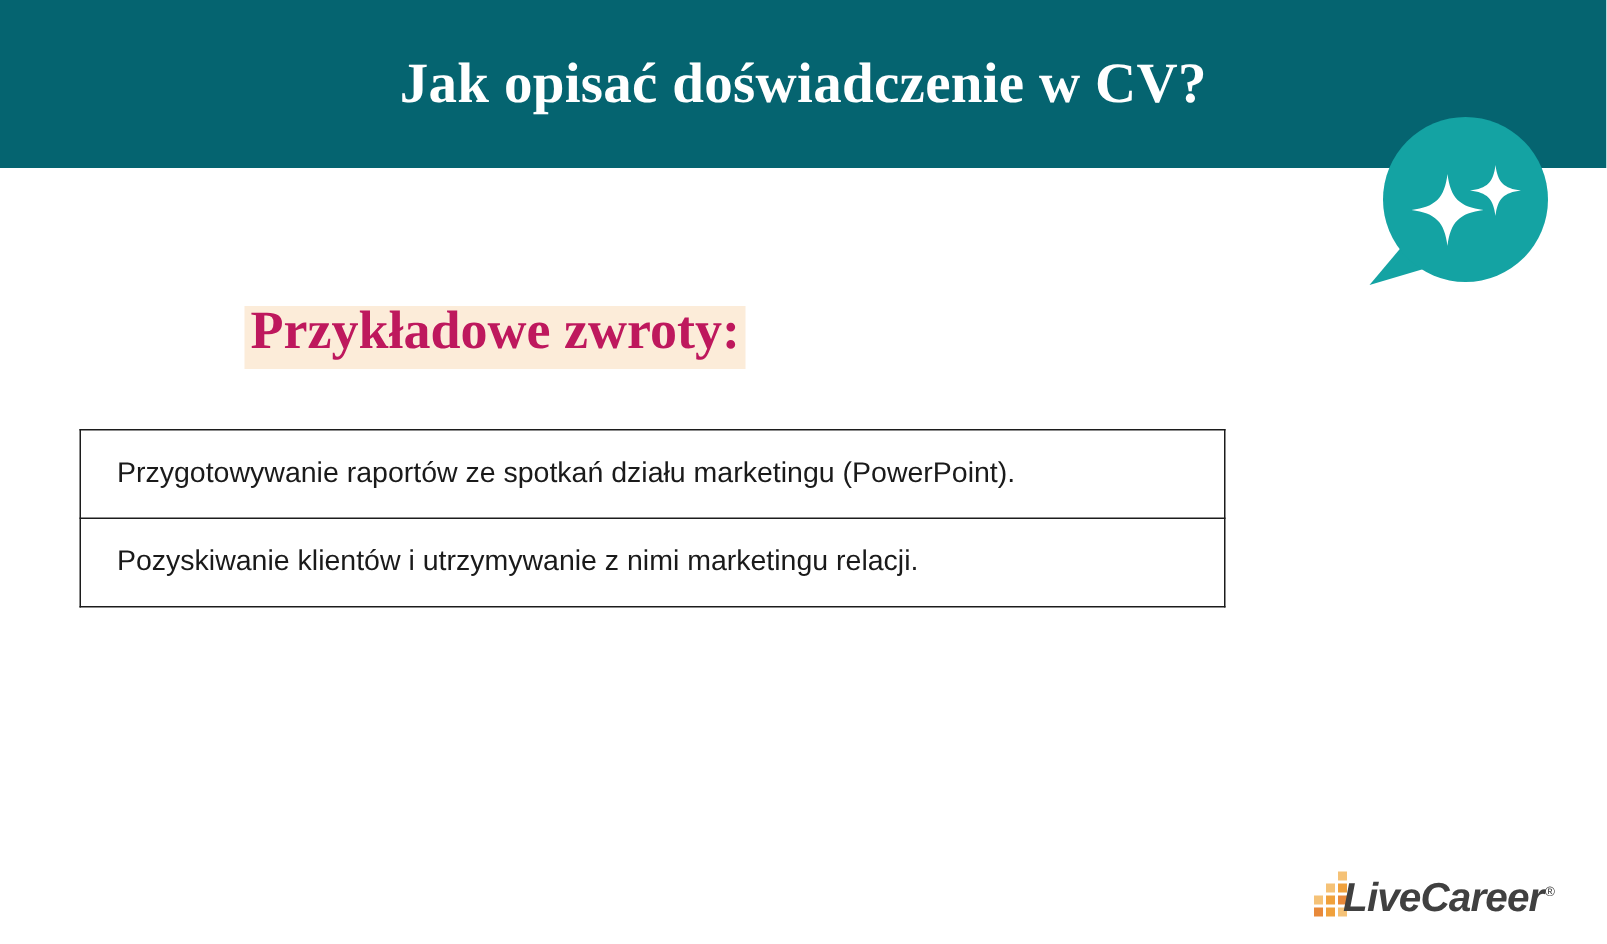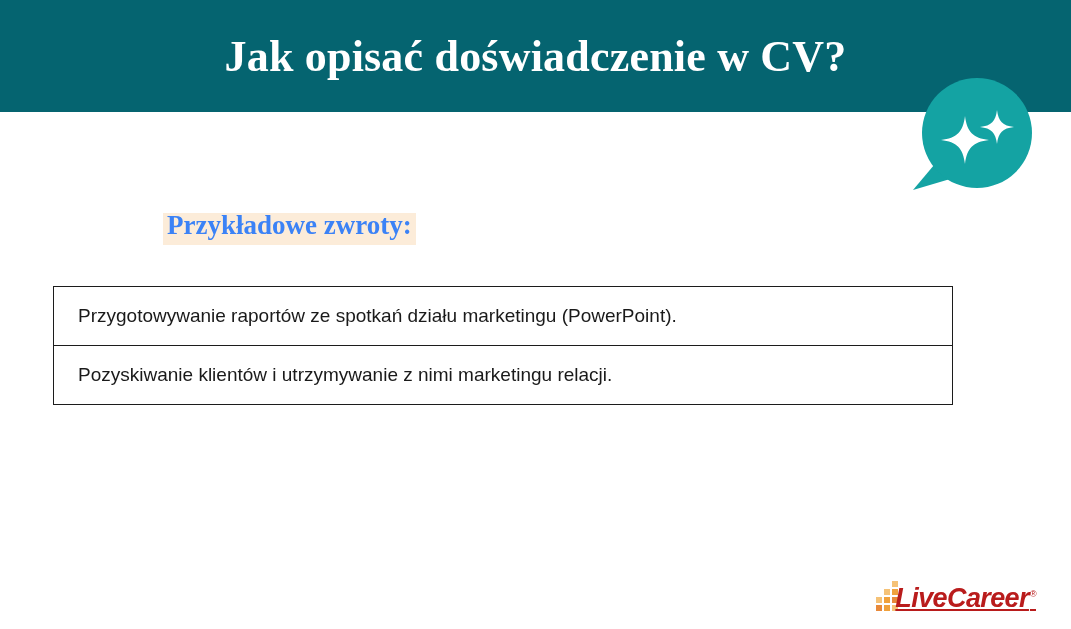--- a/index.html
+++ b/index.html
@@ -39,67 +39,67 @@
     left: 0;
     top: 0;
     width: 1071px;
     height: 112px;
     display: flex;
     align-items: center;
     justify-content: center;
     color: #ffffff;
     font-family: "Liberation Serif", "DejaVu Serif", serif;
     font-weight: bold;
-    font-size: 44px;
+    font-size: 38px;
     letter-spacing: 0.2px;
     white-space: nowrap;
     z-index: 3;
   }
 
   
   .bubble-wrap {
     position: absolute;
     left: 905px;
     top: 78px;
     width: 140px;
     height: 115px;
     z-index: 4;
   }
   .bubble-wrap svg { display: block; }
 
   
   .section-heading {
     position: absolute;
     left: 163px;
-    top: 207px;
+    top: 198px;
     z-index: 3;
     font-family: "Liberation Serif", "DejaVu Serif", serif;
     font-weight: bold;
-    font-size: 27px;
-    color: #3b82f6;
+    font-size: 36px;
+    color: #be185d;
     white-space: nowrap;
     padding: 4px 4px 6px 4px;
     line-height: 1.05;
   }
   .section-heading .hl {
     position: absolute;
     left: 0;
     right: 0;
     top: 6px;
     bottom: 0;
     background: #fcecd9;
     z-index: -1;
   }
 
   
   .phrase-table {
     position: absolute;
     left: 53px;
     top: 286px;
-    width: 900px;
+    width: 764px;
     z-index: 2;
     border-collapse: collapse;
     background: #ffffff;
   }
   .phrase-table td {
     border: 1px solid #1c1c1c;
     height: 58px;
     padding: 0 0 0 24px;
     font-family: "Liberation Sans", sans-serif;
     font-size: 19px;
@@ -130,25 +130,24 @@
     position: absolute;
     display: block;
     width: 6px;
     height: 6px;
   }
   .logo-text {
     font-family: "Liberation Sans", sans-serif;
     font-style: italic;
     font-weight: bold;
     font-size: 27px;
-    color: #b91c1c;
+    color: #404040;
     letter-spacing: -0.6px;
     line-height: 1;
     position: relative;
-    text-decoration: underline;
   }
   .logo-text sup {
     font-size: 9px;
     font-style: normal;
     font-weight: normal;
     vertical-align: super;
     margin-left: 1px;
   }
 </style>
 </head>

